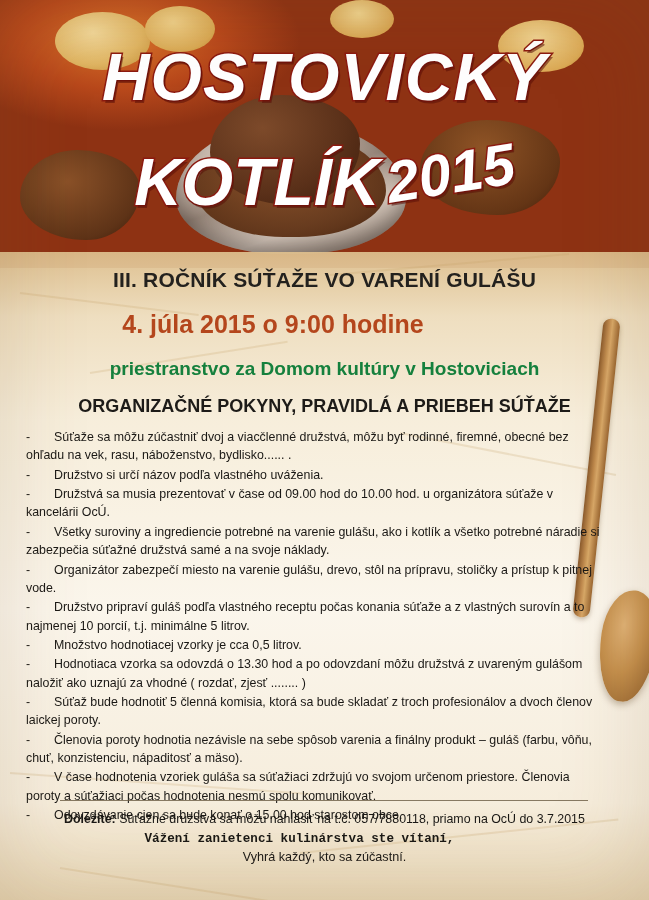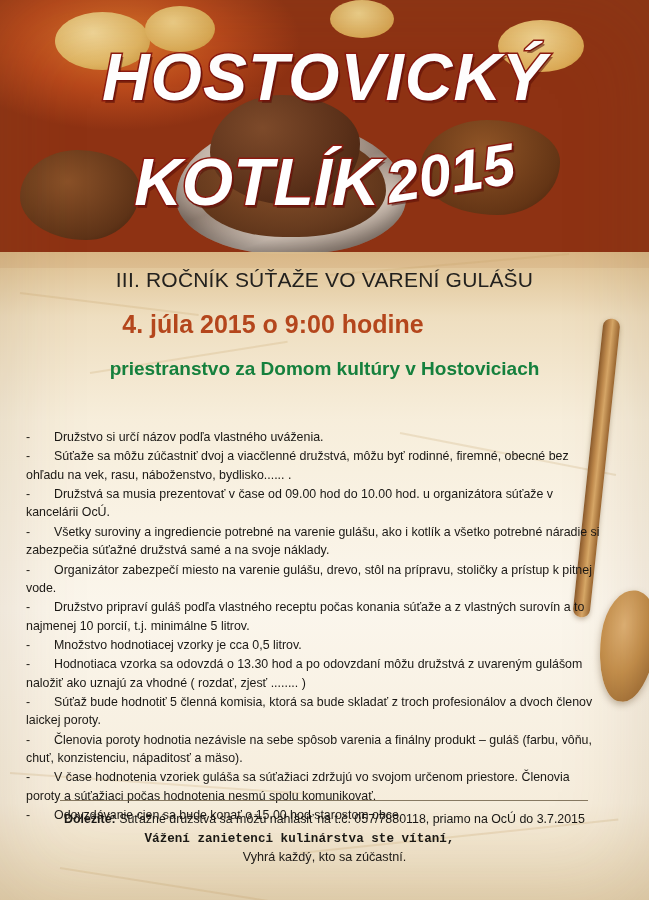--- a/index.html
+++ b/index.html
@@ -159,21 +159,21 @@
     top: -14px;
   }
 
   
   .sub1 {
     position: absolute;
     left: 0; top: 268px;
     width: 649px;
     text-align: center;
     font-size: 21px;
-    font-weight: normal;
+    font-weight: bold;
     color: #23211e;
     letter-spacing: 0.2px;
   }
   .sub2 {
     position: absolute;
     left: 0; top: 310px;
     width: 546px;
     text-align: center;
     font-size: 25px;
     font-weight: bold;
@@ -292,24 +292,25 @@
   <div class="title-wrap">
     <div class="title-line1">HOSTOVICKÝ</div>
   </div>
   <div class="title-row2">
     <span class="title-kotlik">KOTLÍK</span><span class="title-year">2015</span>
   </div>
 
   <div class="sub1">III. ROČNÍK SÚŤAŽE VO VARENÍ GULÁŠU</div>
   <div class="sub2">4. júla 2015 o 9:00 hodine</div>
   <div class="sub3">priestranstvo za Domom kultúry v Hostoviciach</div>
+  <div class="sub4">ORGANIZAČNÉ POKYNY, PRAVIDLÁ A PRIEBEH SÚŤAŽE</div>
 
   <div class="rules">
+    <div class="rule"><span class="dash">-</span><span class="txt">Súťaže sa môžu zúčastniť dvoj a viacčlenné družstvá, môžu byť rodinné, firemné, obecné bez  ohľadu na vek, rasu, náboženstvo, bydlisko...... .</span></div>
     <div class="rule"><span class="dash">-</span><span class="txt">Družstvo si určí názov podľa vlastného uváženia.</span></div>
-    <div class="rule"><span class="dash">-</span><span class="txt">Súťaže sa môžu zúčastniť dvoj a viacčlenné družstvá, môžu byť rodinné, firemné, obecné bez  ohľadu na vek, rasu, náboženstvo, bydlisko...... .</span></div>
     <div class="rule"><span class="dash">-</span><span class="txt">Družstvá sa musia prezentovať v čase od 09.00 hod do 10.00 hod. u organizátora súťaže v kancelárii OcÚ.</span></div>
     <div class="rule"><span class="dash">-</span><span class="txt">Všetky suroviny a ingrediencie potrebné na varenie gulášu, ako i kotlík a všetko potrebné náradie si zabezpečia súťažné družstvá samé a na svoje náklady.</span></div>
     <div class="rule"><span class="dash">-</span><span class="txt">Organizátor zabezpečí miesto na varenie gulášu, drevo, stôl na prípravu, stoličky a prístup k pitnej vode.</span></div>
     <div class="rule"><span class="dash">-</span><span class="txt">Družstvo pripraví guláš podľa vlastného receptu počas konania súťaže a z vlastných surovín a to najmenej 10 porcií, t.j. minimálne 5 litrov.</span></div>
     <div class="rule"><span class="dash">-</span><span class="txt">Množstvo hodnotiacej vzorky je cca 0,5 litrov.</span></div>
     <div class="rule"><span class="dash">-</span><span class="txt">Hodnotiaca vzorka sa odovzdá o 13.30 hod a po odovzdaní môžu družstvá z uvareným gulášom naložiť ako uznajú za vhodné ( rozdať, zjesť ........ )</span></div>
     <div class="rule"><span class="dash">-</span><span class="txt">Súťaž bude hodnotiť 5 členná komisia, ktorá sa bude skladať z troch profesionálov a dvoch členov laickej poroty.</span></div>
     <div class="rule"><span class="dash">-</span><span class="txt">Členovia poroty hodnotia nezávisle na sebe spôsob varenia a finálny produkt – guláš (farbu, vôňu, chuť, konzistenciu, nápaditosť a mäso).</span></div>
     <div class="rule"><span class="dash">-</span><span class="txt">V čase hodnotenia vzoriek guláša sa súťažiaci zdržujú vo svojom určenom priestore. Členovia poroty a súťažiaci počas hodnotenia nesmú spolu komunikovať.</span></div>
     <div class="rule"><span class="dash">-</span><span class="txt">Odovzdávanie cien sa bude konať o 15.00 hod starostom obce.</span></div>

